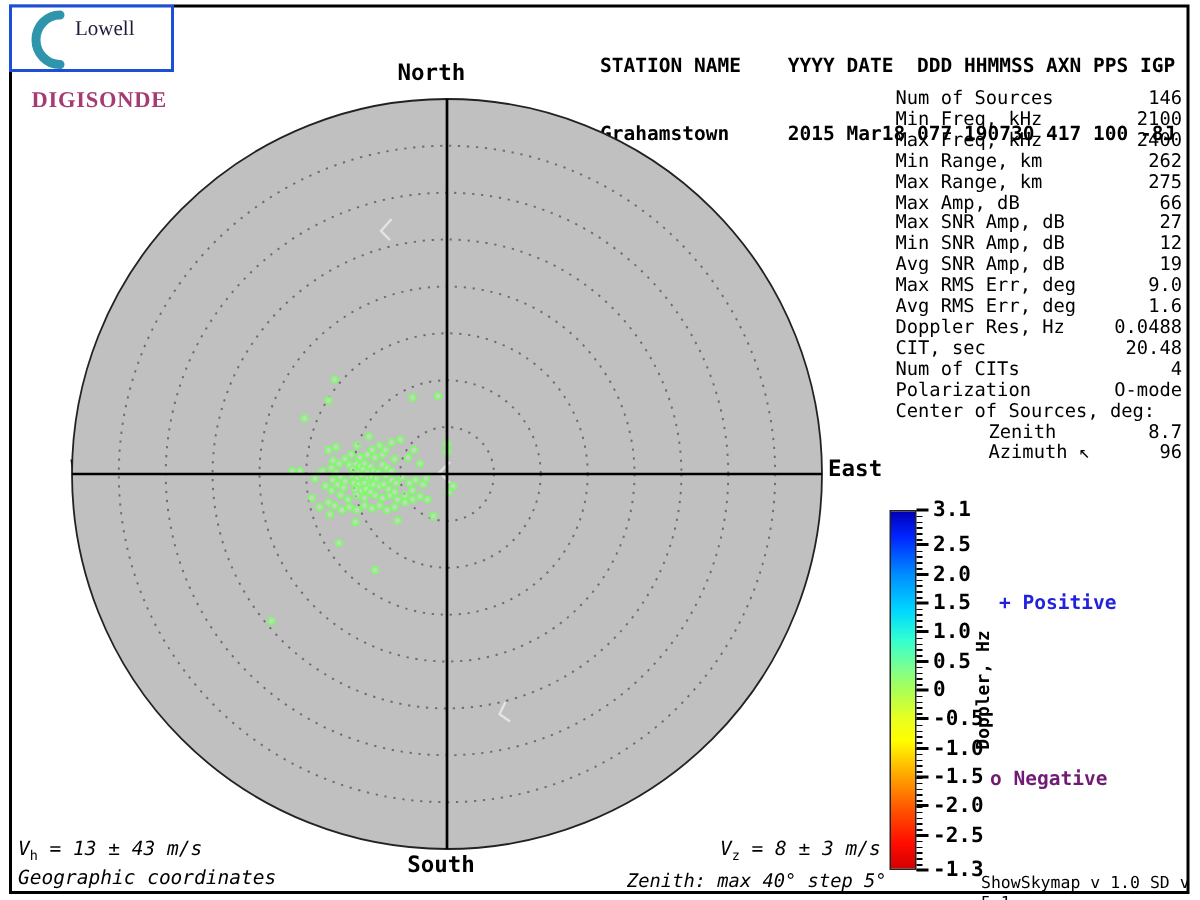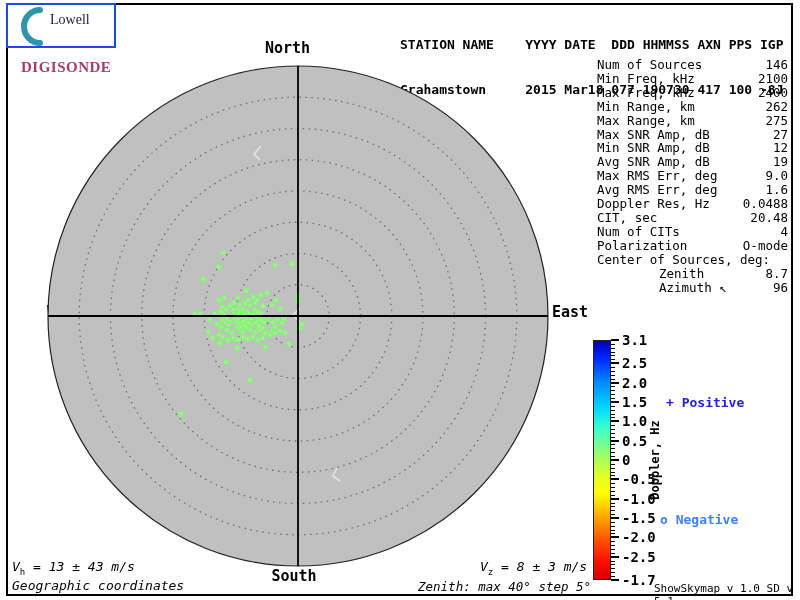--- a/index.html
+++ b/index.html
@@ -220,20 +220,21 @@
     <line x1="6" y1="256" x2="506" y2="256"></line>
   </g>
 </svg>
 
 <div class="stats" id="stats-panel">
     <div class="stat-row"><span>Num of Sources</span><span>146</span></div>
     <div class="stat-row"><span>Min Freq, kHz</span><span>2100</span></div>
     <div class="stat-row"><span>Max Freq, kHz</span><span>2400</span></div>
     <div class="stat-row"><span>Min Range, km</span><span>262</span></div>
     <div class="stat-row"><span>Max Range, km</span><span>275</span></div>
+    <div class="stat-row"><span>Max Amp, dB</span><span>66</span></div>
     <div class="stat-row"><span>Max SNR Amp, dB</span><span>27</span></div>
     <div class="stat-row"><span>Min SNR Amp, dB</span><span>12</span></div>
     <div class="stat-row"><span>Avg SNR Amp, dB</span><span>19</span></div>
     <div class="stat-row"><span>Max RMS Err, deg</span><span>9.0</span></div>
     <div class="stat-row"><span>Avg RMS Err, deg</span><span>1.6</span></div>
     <div class="stat-row"><span>Doppler Res, Hz</span><span>0.0488</span></div>
     <div class="stat-row"><span>CIT, sec</span><span>20.48</span></div>
     <div class="stat-row"><span>Num of CITs</span><span>4</span></div>
     <div class="stat-row"><span>Polarization</span><span>O-mode</span></div>
     <div class="stat-row"><span>Center of Sources, deg:</span><span></span></div>
@@ -262,23 +263,23 @@
     <span class="tick-label" style="top: 132.355px;">-0.5</span>
     <span class="major-tick" style="top: 157.71px;"></span>
     <span class="tick-label" style="top: 151.71px;">-1.0</span>
     <span class="major-tick" style="top: 177.065px;"></span>
     <span class="tick-label" style="top: 171.065px;">-1.5</span>
     <span class="major-tick" style="top: 196.419px;"></span>
     <span class="tick-label" style="top: 190.419px;">-2.0</span>
     <span class="major-tick" style="top: 215.774px;"></span>
     <span class="tick-label" style="top: 209.774px;">-2.5</span>
     <span class="major-tick" style="top: 239px;"></span>
-    <span class="tick-label" style="top: 233px;">-1.7</span>
+    <span class="tick-label" style="top: 233px;">-1.3</span>
   </div>
 <div class="cbar-title">Doppler, Hz</div>
 <div class="pos-label" id="pos-label" style="color: rgb(34, 34, 221);">+ Positive</div>
-<div class="neg-label" id="neg-label" style="color: #3b82f6;">o Negative</div>
+<div class="neg-label" id="neg-label" style="color: #701a75;">o Negative</div>
 
 <div class="vh"><span>V</span><sub class="vel">h</sub><span> = 13 ± 43 m/s</span></div>
 <div class="vz"><span>V</span><sub class="vel">z</sub><span> = 8 ± 3 m/s</span></div>
 <div class="coords">Geographic coordinates</div>
 <div class="zenith-note">Zenith: max 40°  step 5°</div>
 <div class="version">ShowSkymap v 1.0  SD v 5.1</div>
 
 </body></html>

